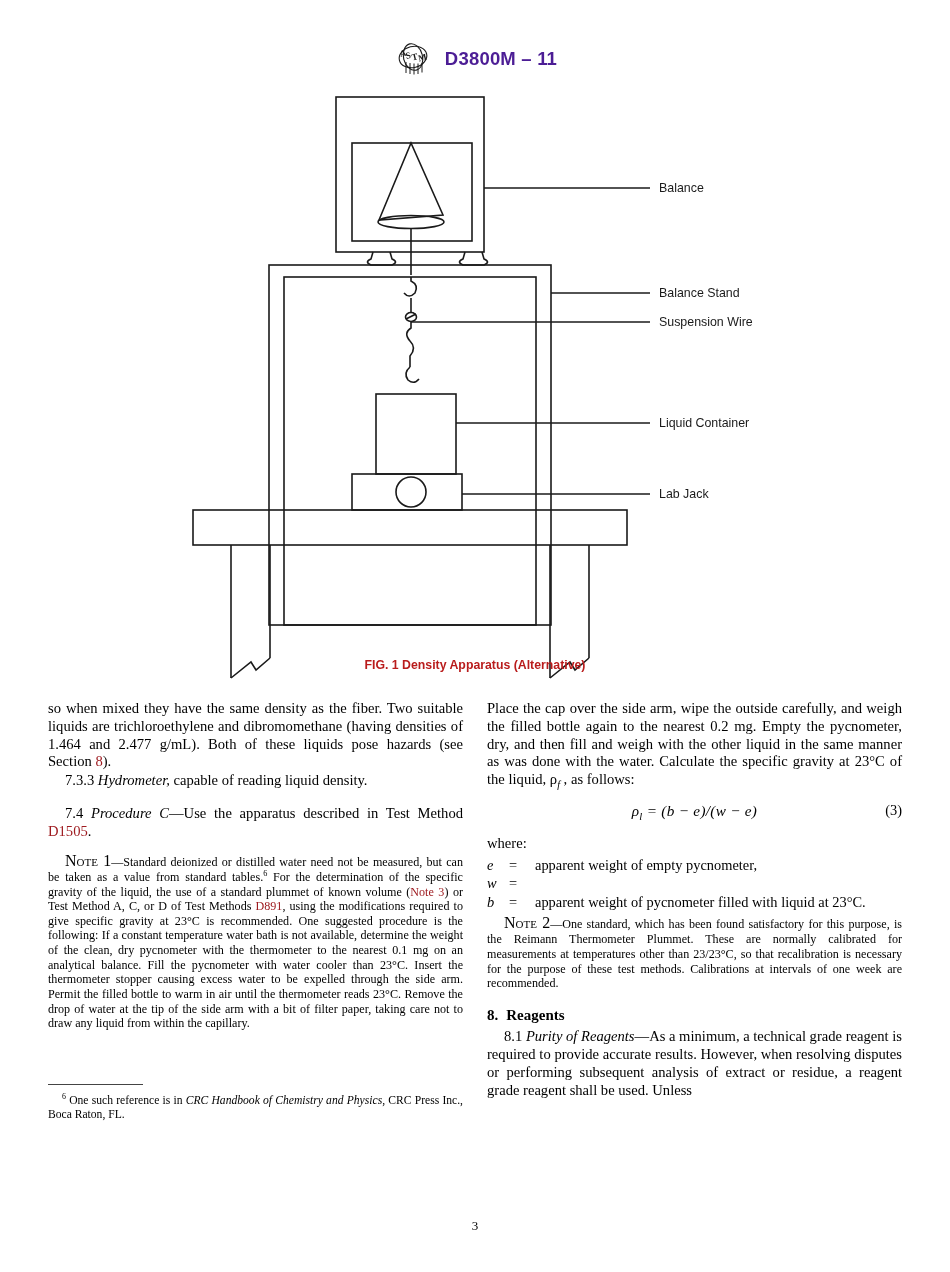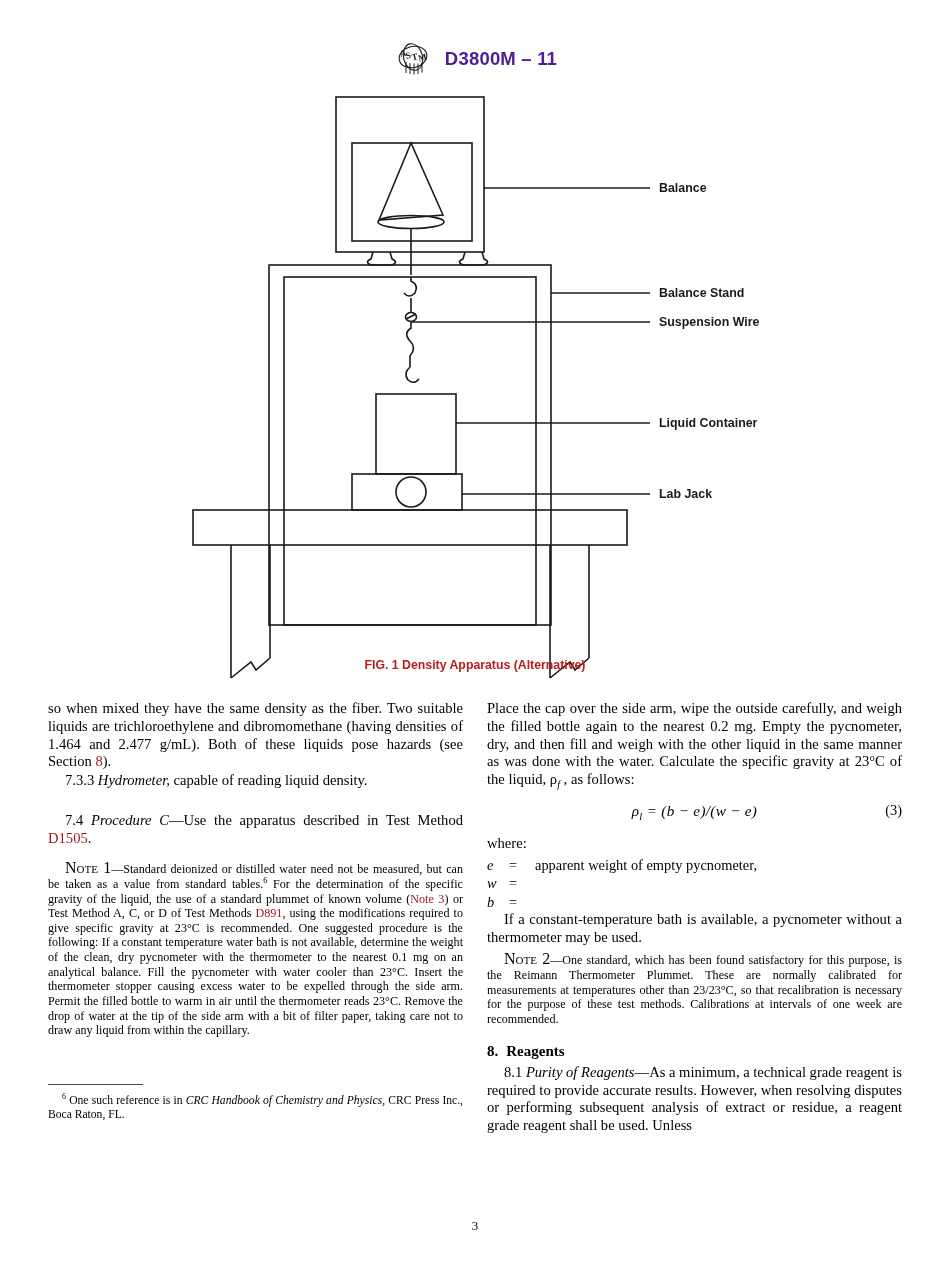--- a/index.html
+++ b/index.html
@@ -48,21 +48,20 @@
     color: #4c1d95;
   }
 
   
   .figure-wrap {
     position: absolute;
     top: 85px;
     left: 0;
     width: 774px;
     height: 600px;
-    font-weight: bold;
   }
   .figure-svg {
     position: absolute;
     top: 0;
     left: 0;
   }
   .fig-caption {
     position: absolute;
     top: 658px;
     left: 0;
@@ -85,21 +84,21 @@
   }
   .col-left { left: 48px; }
   .col-right { left: 487px; }
 
   p { margin: 0; }
   .body-p {
     text-indent: 0;
     margin-bottom: 1px;
   }
   .body-p.indent { text-indent: 17px; }
-  .gap-before { margin-top: 22px; }
+  .gap-before { margin-top: 15px; }
 
   .note {
     font-size: 12.1px;
     line-height: 1.21;
     text-align: justify;
     text-indent: 17px;
     margin-top: 10px;
   }
   .note-label {
     font-variant: small-caps;
@@ -334,24 +333,24 @@
         <span class="def-eq">=</span>
         <span class="def-txt">apparent weight of empty pycnometer,</span>
       </div>
       <div class="def-row">
         <span class="def-sym">w</span>
         <span class="def-eq">=</span>
       </div>
       <div class="def-row">
         <span class="def-sym">b</span>
         <span class="def-eq">=</span>
+        <span class="def-txt">apparent weight of pycnometer filled with liquid at 23°C.</span>
       </div>
     </div>
 
-    <p class="body-p indent">If a constant-temperature bath is available, a pycnometer without a thermometer may be used.</p>
 
     <p class="note" style="margin-top:2px"><span class="note-label">Note 2</span><span>—One standard, which has been found satisfactory for this purpose, is the Reimann Thermometer Plummet. These are normally calibrated for measurements at temperatures other than 23/23°C, so that recalibration is necessary for the purpose of these test methods. Calibrations at intervals of one week are recommended.</span></p>
 
     <div class="sec-head"><span class="num">8.</span><span>Reagents</span></div>
 
     <p class="body-p indent"><span>8.1 </span><i>Purity of Reagents</i><span>—As a minimum, a technical grade reagent is required to provide accurate results. However, when resolving disputes or performing subsequent analysis of extract or residue, a reagent grade reagent shall be used. Unless</span></p>
 
   </div>
 
   <div class="page-number">3</div>

